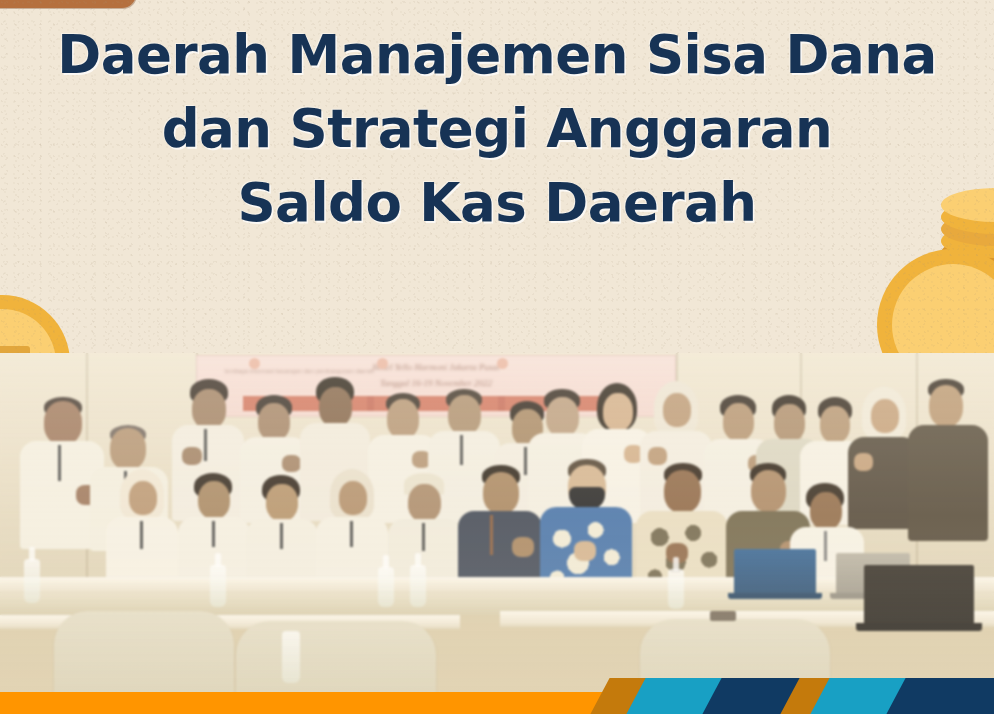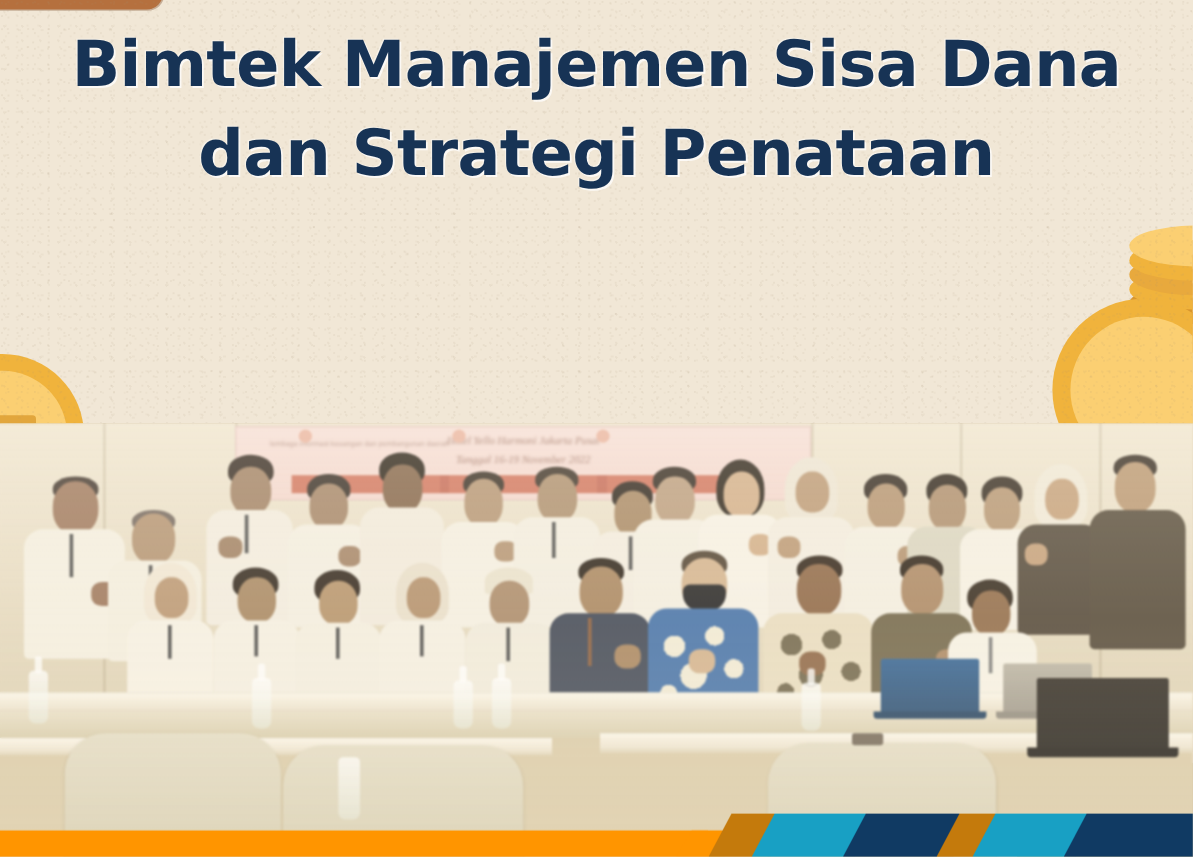--- a/index.html
+++ b/index.html
@@ -214,22 +214,23 @@
     </div>
 
     <div class="coin coin-outer coin-bl">
       <div class="coin-inner"></div>
     </div>
     <div class="coin-chip"></div>
 
     <div class="grain"></div>
 
     <div class="title-block">
-      <div class="title-line">Bimtek Manajemen Sisa Dana</div>
-      <div class="title-line">dan Strategi Penataan</div>
+      <div class="title-line">Daerah Manajemen Sisa Dana</div>
+      <div class="title-line">dan Strategi Anggaran</div>
+      <div class="title-line">Saldo Kas Daerah</div>
     </div>
   </div>
 
   <div class="photo-area">
 
     <div class="wall"></div>
     <div class="wall-panel" style="left:86px;"></div>
     <div class="wall-panel" style="left:196px;"></div>
     <div class="wall-panel" style="left:676px;"></div>
     <div class="wall-panel" style="left:800px;"></div>

